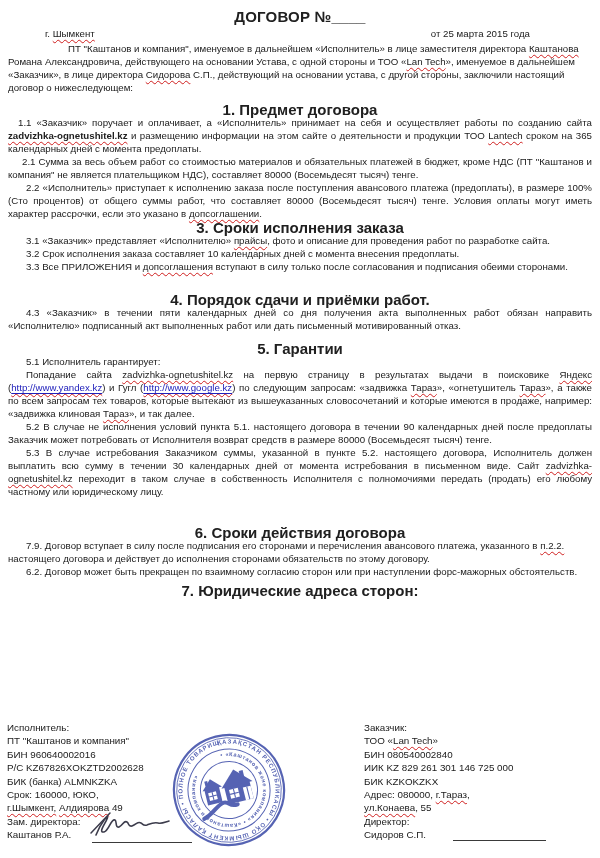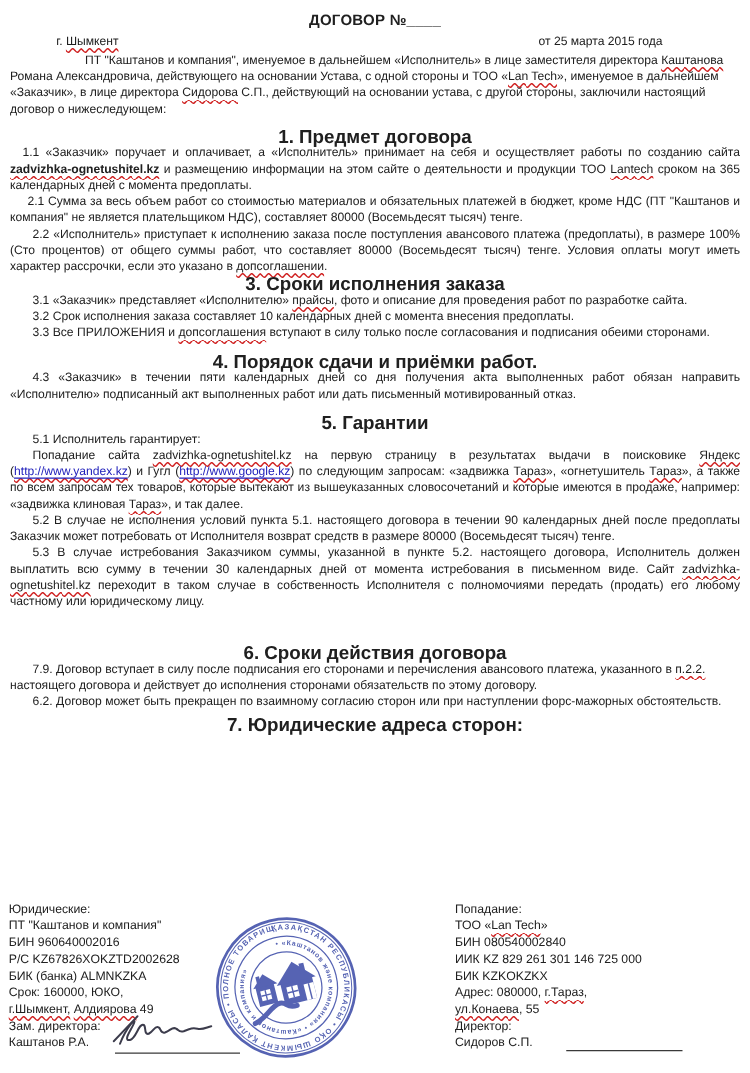--- a/index.html
+++ b/index.html
@@ -2,21 +2,21 @@
 <html><head>
 <meta charset="utf-8">
 <style>
   html,body { margin:0; padding:0; background:#ffffff; }
   .page {
     position:relative; width:600px; height:858px; background:#fff;
     font-family:"Liberation Sans", sans-serif;
     font-size:9.7px; line-height:13px; color:#202020; overflow:hidden;
   }
   .content { position:absolute; left:8px; right:8px; top:10px; }
-  .title { text-align:center; font-weight:bold; font-size:12px; letter-spacing:.2px; }
+  .title { text-align:center; font-weight:bold; font-size:15px; letter-spacing:.2px; }
   .meta { position:relative; height:13px; margin-top:4px; }
   .meta .city { position:absolute; left:37px; }
   .meta .date { position:absolute; right:62px; }
   #doc-body p { margin:0; text-align:justify; }
   #doc-body p.left { text-align:left; }
   #doc-body .h { font-weight:bold; text-align:center; font-size:15px; }
   .sp { text-decoration-line:underline; text-decoration-style:wavy; text-decoration-color:#cf1f1f; text-decoration-thickness:1px; text-underline-offset:2px; }
   .b  { font-weight:bold; }
   .lnk { color:#2020bb; text-decoration:underline; }
   .parties { position:absolute; left:4px; right:4px; top:721px; height:137px; font-size:9.8px; line-height:13.4px; }
@@ -43,48 +43,48 @@
     <div id="doc-body" style="margin-top:2px;">
         <p class="left" style="text-indent: 60px;"><span>ПТ "Каштанов и компания", именуемое в дальнейшем «Исполнитель» в лице заместителя директора </span><span class="sp">Каштанова</span><span> Романа Александровича, действующего на основании Устава, с одной стороны и ТОО «</span><span class="sp">Lan Tech</span><span>», именуемое в дальнейшем «Заказчик», в лице директора </span><span class="sp">Сидорова</span><span> С.П., действующий на основании устава, с другой стороны, заключили настоящий договор о нижеследующем:</span></p>
         <div class="h" style="margin-top: 9px;">1. Предмет договора</div>
         <p class="" style="text-indent: 10px;"><span>1.1 «Заказчик» поручает и оплачивает, а «Исполнитель» принимает на себя и осуществляет работы по созданию сайта </span><span class="b sp">zadvizhka-ognetushitel.kz</span><span> и размещению информации на этом сайте о деятельности и продукции ТОО </span><span class="sp">Lantech</span><span> сроком на 365 календарных дней с момента предоплаты.</span></p>
         <p class="" style="text-indent: 14px;"><span>2.1 Сумма за весь объем работ со стоимостью материалов и обязательных платежей в бюджет, кроме НДС (ПТ "Каштанов и компания" не является плательщиком НДС), составляет 80000 (Восемьдесят тысяч) тенге.</span></p>
         <p class="" style="text-indent: 18px;"><span>2.2 «Исполнитель» приступает к исполнению заказа после поступления авансового платежа (предоплаты), в размере 100% (Сто процентов) от общего суммы работ, что составляет 80000 (Восемьдесят тысяч) тенге. Условия оплаты могут иметь характер рассрочки, если это указано в </span><span class="sp">допсоглашении</span><span>.</span></p>
         <div class="h" style="margin-top: 1px;">3. Сроки исполнения заказа</div>
         <p class="" style="text-indent: 18px;"><span>3.1 «Заказчик» представляет «Исполнителю» </span><span class="sp">прайсы</span><span>, фото и описание для проведения работ по разработке сайта.</span></p>
         <p class="left" style="text-indent: 18px;"><span>3.2 Срок исполнения заказа составляет 10 календарных дней с момента внесения предоплаты.</span></p>
         <p class="" style="text-indent: 18px;"><span>3.3 Все ПРИЛОЖЕНИЯ и </span><span class="sp">допсоглашения</span><span> вступают в силу только после согласования и подписания обеими сторонами.</span></p>
-        <div class="h" style="margin-top: 10px;">4. Порядок сдачи и приёмки работ.</div>
+        <div class="h" style="margin-top: 20px;">4. Порядок сдачи и приёмки работ.</div>
         <p class="" style="text-indent: 18px;"><span>4.3 «Заказчик» в течении пяти календарных дней со дня получения акта выполненных работ обязан направить «Исполнителю» подписанный акт выполненных работ или дать письменный мотивированный отказ.</span></p>
         <div class="h" style="margin-top: 10px;">5. Гарантии</div>
         <p class="left" style="text-indent: 18px;"><span>5.1 Исполнитель гарантирует:</span></p>
         <p class="" style="text-indent: 18px;"><span>Попадание сайта </span><span class="sp">zadvizhka-ognetushitel.kz</span><span> на первую страницу в результатах выдачи в поисковике </span><span class="sp">Яндекс</span><span> (</span><span class="sp"><span class="lnk">http://www.yandex.kz</span></span><span>) и Гугл (</span><span class="sp"><span class="lnk">http://www.google.kz</span></span><span>) по следующим запросам:  «задвижка </span><span class="sp">Тараз</span><span>», «огнетушитель </span><span class="sp">Тараз</span><span>», а также по всем запросам тех товаров, которые вытекают из вышеуказанных словосочетаний и которые имеются в продаже, например: «задвижка клиновая </span><span class="sp">Тараз</span><span>», и так далее.</span></p>
         <p class="" style="text-indent: 18px;"><span>5.2 В случае не исполнения условий пункта 5.1. настоящего договора в течении 90 календарных дней после предоплаты Заказчик может потребовать от Исполнителя возврат средств в размере 80000 (Восемьдесят тысяч) тенге.</span></p>
         <p class="" style="text-indent: 18px;"><span>5.3 В случае истребования Заказчиком суммы, указанной в пункте 5.2. настоящего договора, Исполнитель должен выплатить всю сумму в течении 30 календарных дней от момента истребования в письменном виде. Сайт </span><span class="sp">zadvizhka-ognetushitel.kz</span><span> переходит в таком случае в собственность Исполнителя с полномочиями передать (продать) его любому частному или юридическому лицу.</span></p>
         <div class="h" style="margin-top: 28px;">6. Сроки действия договора</div>
         <p class="left" style="text-indent: 18px;"><span>7.9. Договор вступает в силу после подписания его сторонами и перечисления авансового платежа, указанного в </span><span class="sp">п.2.2.</span><span> настоящего договора и действует до исполнения сторонами обязательств по этому договору.</span></p>
         <p class="left" style="text-indent: 18px;"><span>6.2. Договор может быть прекращен по взаимному согласию сторон или при наступлении форс-мажорных обстоятельств.</span></p>
         <div class="h" style="margin-top: 6px;">7. Юридические адреса сторон:</div>
       </div>
   </div>
 
   <div class="parties">
     <div class="col colL" id="col-left">
-        <div class="pline"><span>Юридические:</span></div>
+        <div class="pline"><span>Исполнитель:</span></div>
         <div class="pline"><span>ПТ "Каштанов и компания"</span></div>
         <div class="pline"><span>БИН 960640002016</span></div>
         <div class="pline"><span>Р/С KZ67826XOKZTD2002628</span></div>
         <div class="pline"><span>БИК (банка) ALMNKZKA</span></div>
         <div class="pline"><span>Срок: 160000, ЮКО,</span></div>
         <div class="pline"><span class="sp">г.Шымкент,</span><span> </span><span class="sp">Алдиярова</span><span> 49</span></div>
         <div class="pline"><span>Зам. директора:</span></div>
         <div class="pline"><span>Каштанов Р.А.</span></div>
       </div>
     <div class="col colR" id="col-right">
-        <div class="pline"><span>Попадание:</span></div>
+        <div class="pline"><span>Заказчик:</span></div>
         <div class="pline"><span>ТОО «</span><span class="sp">Lan Tech</span><span>»</span></div>
         <div class="pline"><span>БИН 080540002840</span></div>
         <div class="pline"><span>ИИК KZ 829 261 301 146 725 000</span></div>
         <div class="pline"><span>БИК KZKOKZKX</span></div>
         <div class="pline"><span>Адрес: 080000, </span><span class="sp">г.Тараз</span><span>,</span></div>
         <div class="pline"><span class="sp">ул.Конаева</span><span>, 55</span></div>
         <div class="pline"><span>Директор:</span></div>
         <div class="pline"><span>Сидоров С.П.</span></div>
       </div>
 

